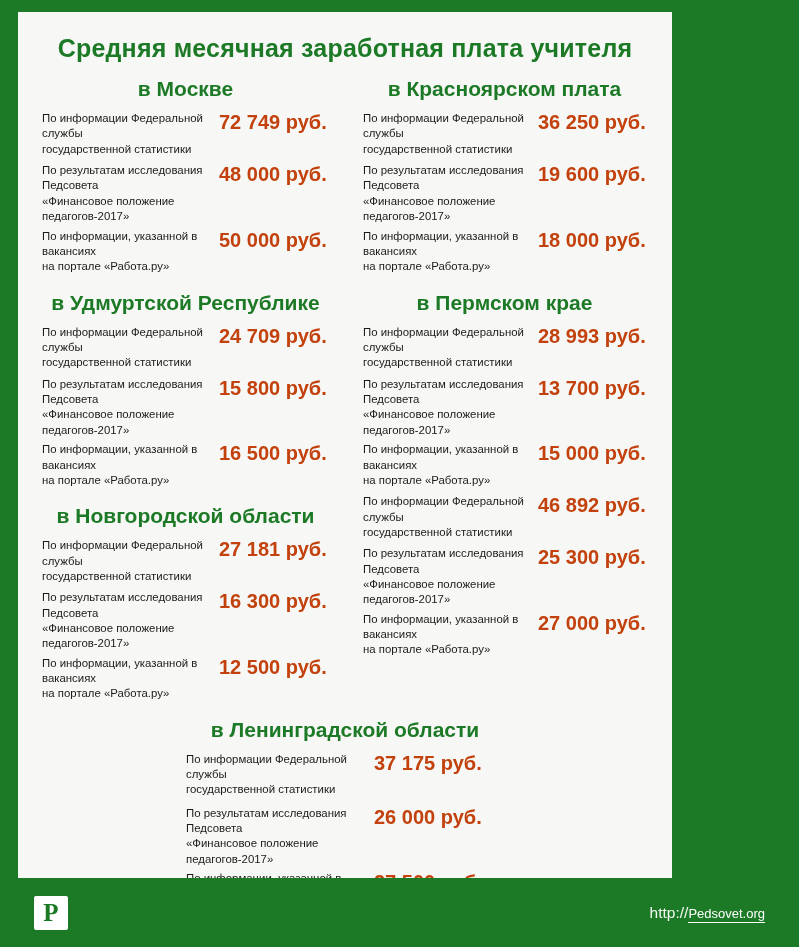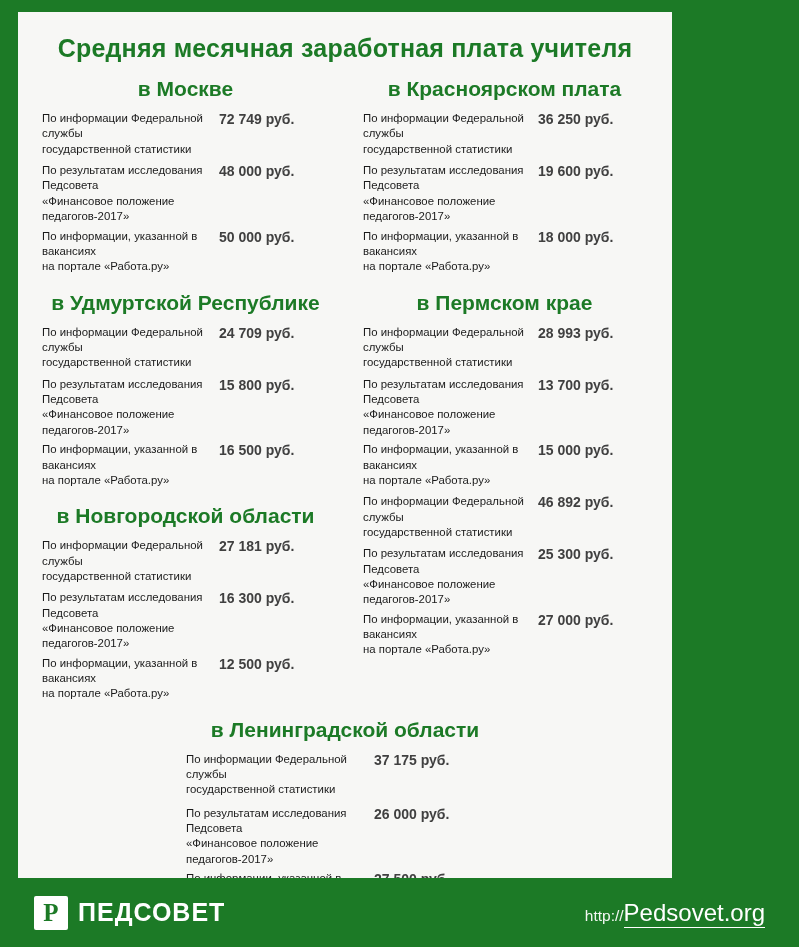--- a/index.html
+++ b/index.html
@@ -72,22 +72,22 @@
   }
   .row-label {
     flex: 1 1 auto;
     color: #1a1a1a;
     font-size: 11.4px;
     line-height: 1.35;
     padding-right: 8px;
   }
   .row-value {
     flex: 0 0 auto;
-    color: #404040;
-    font-size: 14px;
+    color: #c2410c;
+    font-size: 20px;
     font-weight: bold;
     white-space: nowrap;
     text-align: left;
     min-width: 118px;
   }
   .col-left .row-label { padding-left: 8px; }
   .col-right .row-label { padding-left: 10px; }
   .region.wide .row-label { padding-left: 0; }
   .region.wide .row { min-height: 50px; }
   .region.wide .row-value { min-width: 130px; }
@@ -127,21 +127,21 @@
     font-size: 25px;
     font-weight: bold;
     letter-spacing: 1px;
   }
   .site {
     color: #ffffff;
     font-size: 15.5px;
   }
   .site .proto { opacity: 0.95; }
   .site .dom {
-    font-size: 24px;
+    font-size: 13px;
     border-bottom: 1px solid #ffffff;
     padding-bottom: 1px;
   }
 </style>
 </head>
 <body>
 
 <div class="frame">
   <div class="sheet">
 
@@ -336,19 +336,18 @@
           </div>
         </div>
       </div>
 
     </div>
   </div>
 
   <div class="footer">
     <div class="brand">
       <div class="brand-mark">Р</div>
-      <div class="brand-name">ПЕДСОВЕТ</div>
     </div>
     <div class="site">
       <span class="proto">http://</span><span class="dom">Pedsovet.org</span>
     </div>
   </div>
 </div>
 
 </body></html>

